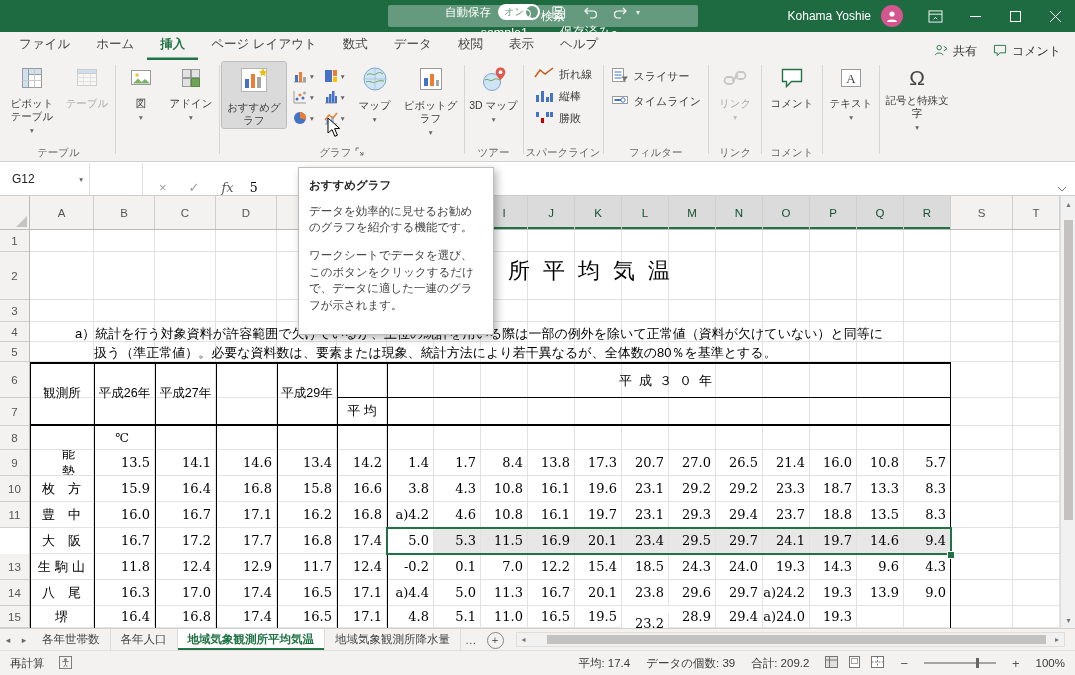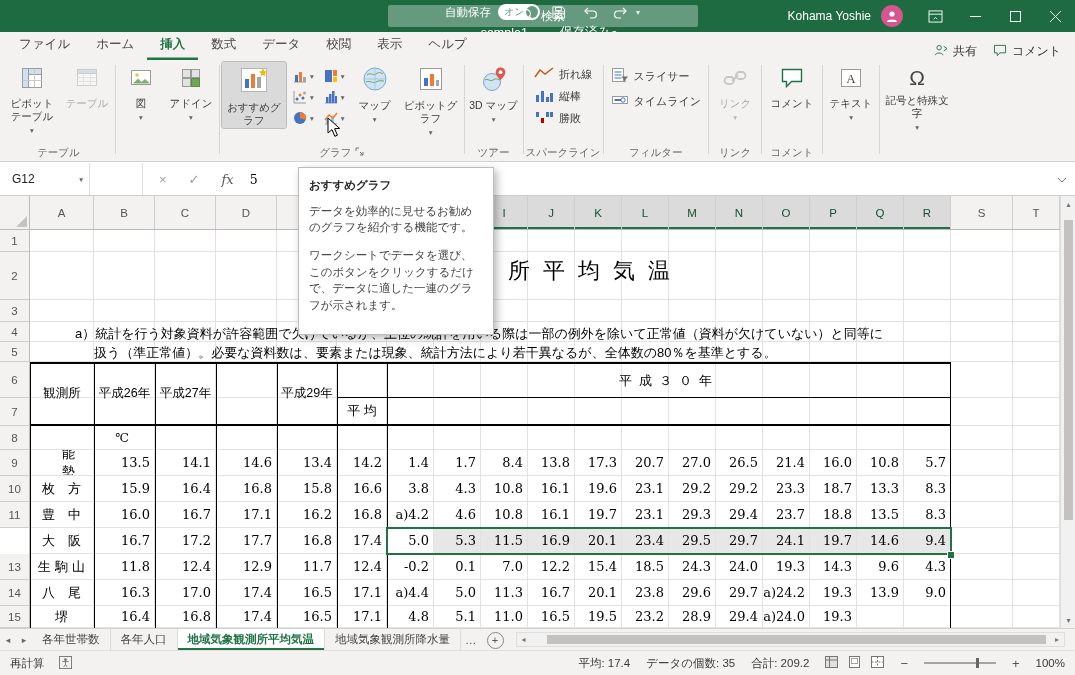--- a/index.html
+++ b/index.html
@@ -44,21 +44,21 @@
   .drop{font-size:7.5px;color:#666;}
   .hovered{background:#dadada;outline:1px solid #bdbdbd;}
   .disabled{opacity:.42;}
   .minigrid{display:grid;grid-template-columns:auto auto;gap:3px 5px;margin:5px 3px;}
   .rbtn-mini{display:flex;align-items:center;gap:2px;padding:1px 2px;}
   .rbtn-row{display:flex;align-items:center;gap:5px;font-size:11px;color:#3b3a39;padding:2px 5px;white-space:nowrap;}
   .stack{display:flex;flex-direction:column;gap:3px;margin-top:3px;}
   #ribbon-collapse{position:absolute;right:8px;top:144px;}
   
   #formulabar{position:absolute;top:163px;left:0;width:100%;height:33px;background:#fff;
-              border-bottom:1px solid #cfcdcb;display:flex;align-items:center;box-sizing:border-box;}
+              border-bottom:1px solid #cfcdcb;display:flex;align-items:flex-end;box-sizing:border-box;}
   .namebox{width:90px;height:100%;display:flex;align-items:center;justify-content:space-between;
            padding:0 6px 0 12px;border-right:1px solid #e1dfdd;box-sizing:border-box;font-size:12px;color:#222;}
   .fb-spacer{width:52px;height:100%;border-right:1px solid #e1dfdd;}
   .fx-btns{display:flex;align-items:center;gap:22px;padding:0 16px;color:#9a9a9a;font-size:13px;}
   .fx-italic{font-style:italic;font-family:"DejaVu Serif",serif;color:#5b5b5b;}
   .fvalue{font-size:12.5px;color:#000;font-family:"DejaVu Serif","Liberation Serif",serif;}
   .fexpand{margin-left:auto;padding-right:8px;color:#777;}
   
   #sheet{position:absolute;top:196px;left:0;width:1060px;height:432px;background:#fff;}
   #corner{position:absolute;left:0;top:0;width:30px;height:34px;background:#F3F2F1;border-right:1px solid #BDBBB9;
@@ -216,20 +216,21 @@
             <line x1="11" y1="0" x2="0" y2="11" stroke="#fff"></line>
           </svg>
       </span>
     </div>
   </div>
 
   <div id="tabrow">
     <span class="rtab">ファイル</span>
     <span class="rtab">ホーム</span>
     <span class="rtab active">挿入</span>
+    <span class="rtab">ページ レイアウト</span>
     <span class="rtab">数式</span>
     <span class="rtab">データ</span>
     <span class="rtab">校閲</span>
     <span class="rtab">表示</span>
     <span class="rtab">ヘルプ</span>
     <div class="tabrow-right">
       <span class="tr-btn">
         <span><svg width="14" height="14" viewBox="0 0 15 15">
               <circle cx="5.5" cy="5" r="2.4" fill="none" stroke="#217346"></circle>
               <path d="M1.5 13c0-3 8-3 8 0" fill="none" stroke="#217346"></path>
@@ -905,21 +906,21 @@
           <div class="g-cell num" style="width: 61px; min-width: 61px;">16.4</div>
           <div class="g-cell num" style="width: 61px; min-width: 61px;">16.8</div>
           <div class="g-cell num" style="width: 61px; min-width: 61px;">17.4</div>
           <div class="g-cell num" style="width: 60px; min-width: 60px;">16.5</div>
           <div class="g-cell num" style="width: 50px; min-width: 50px;">17.1</div>
           <div class="g-cell num" style="width: 47px; min-width: 47px;">4.8</div>
           <div class="g-cell num" style="width: 47px; min-width: 47px;">5.1</div>
           <div class="g-cell num" style="width: 47px; min-width: 47px;">11.0</div>
           <div class="g-cell num" style="width: 47px; min-width: 47px;">16.5</div>
           <div class="g-cell num" style="width: 47px; min-width: 47px;">19.5</div>
-          <div class="g-cell num" style="width: 47px; min-width: 47px;">23.2</div>
+          <div class="g-cell num" style="width: 47px; min-width: 47px; margin-top: 7px;">23.2</div>
           <div class="g-cell num" style="width: 47px; min-width: 47px;">28.9</div>
           <div class="g-cell num" style="width: 47px; min-width: 47px;">29.4</div>
           <div class="g-cell num" style="width: 47px; min-width: 47px;">a)24.0</div>
           <div class="g-cell num" style="width: 47px; min-width: 47px;">19.3</div>
           <div class="g-cell num" style="width: 47px; min-width: 47px;"></div>
           <div class="g-cell num" style="width: 47px; min-width: 47px;"></div>
           <div class="g-cell" style="width: 62px; min-width: 62px;"></div>
           <div class="g-cell" style="width: 47px; min-width: 47px;"></div>
         </div>
       </div>
@@ -987,21 +988,21 @@
     <span>再計算</span>
     <span>
       <svg width="13" height="13" viewBox="0 0 14 14">
           <rect x="0.5" y="0.5" width="13" height="13" fill="none" stroke="#767676"></rect>
           <circle cx="7" cy="4" r="1.5" fill="#767676"></circle>
           <path d="M3.5 6h7M7 6v3M7 9l-2 3M7 9l2 3" stroke="#767676" fill="none"></path>
         </svg>
     </span>
     <div class="sb-right">
       <span>平均: 17.4</span>
-      <span>データの個数: 35</span>
+      <span>データの個数: 39</span>
       <span>合計: 209.2</span>
       <span class="viewicons">
         <span><svg width="13" height="12">
               <rect x="0.5" y="0.5" width="12" height="11" fill="#e3e1df" stroke="#767676"></rect>
               <path d="M0.5 4h12M4.5 0.5V11.5" stroke="#767676"></path>
             </svg></span>
         <span><svg width="13" height="12">
               <rect x="1.5" y="0.5" width="10" height="11" fill="#fff" stroke="#767676"></rect>
               <rect x="3.5" y="2.5" width="6" height="5" fill="none" stroke="#a5a3a1"></rect>
             </svg></span>

